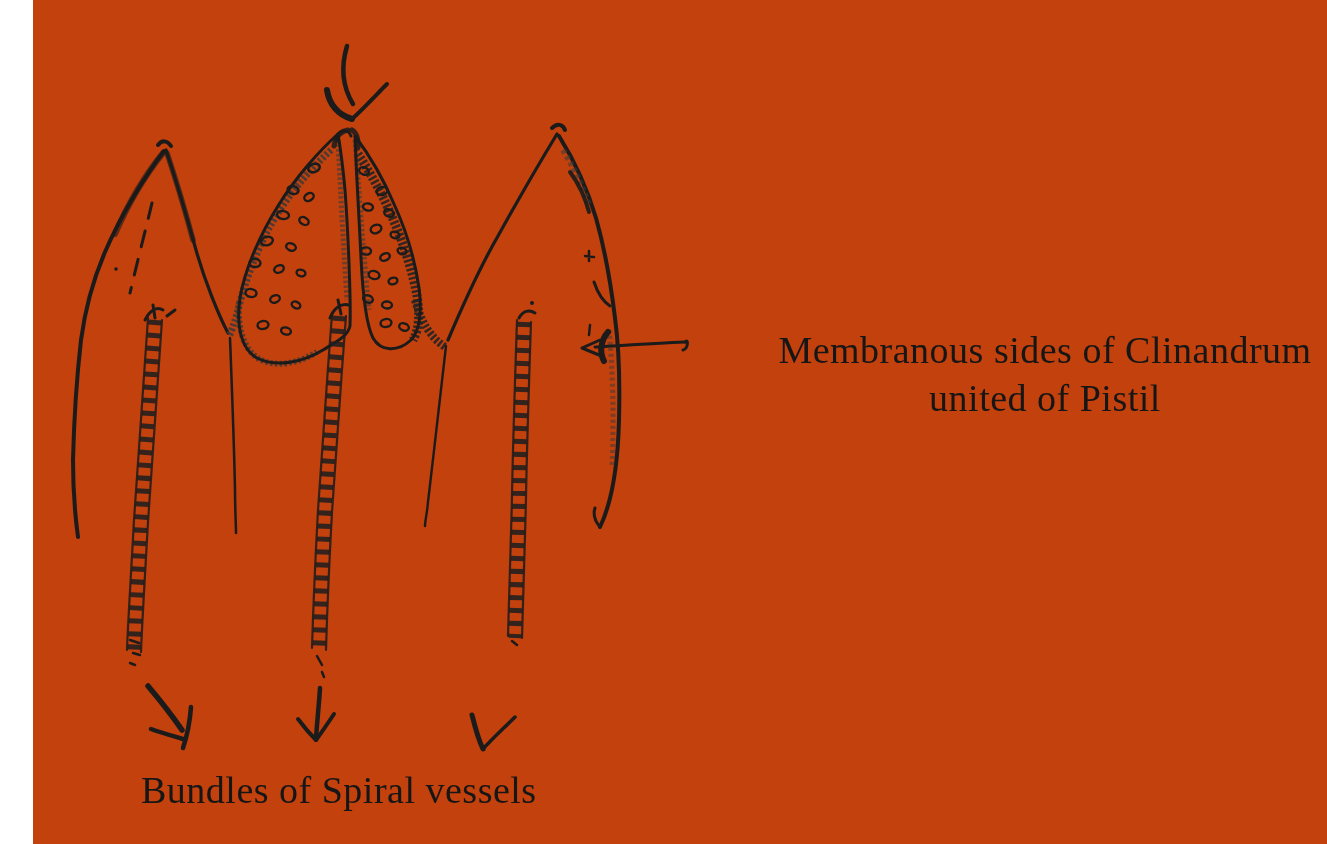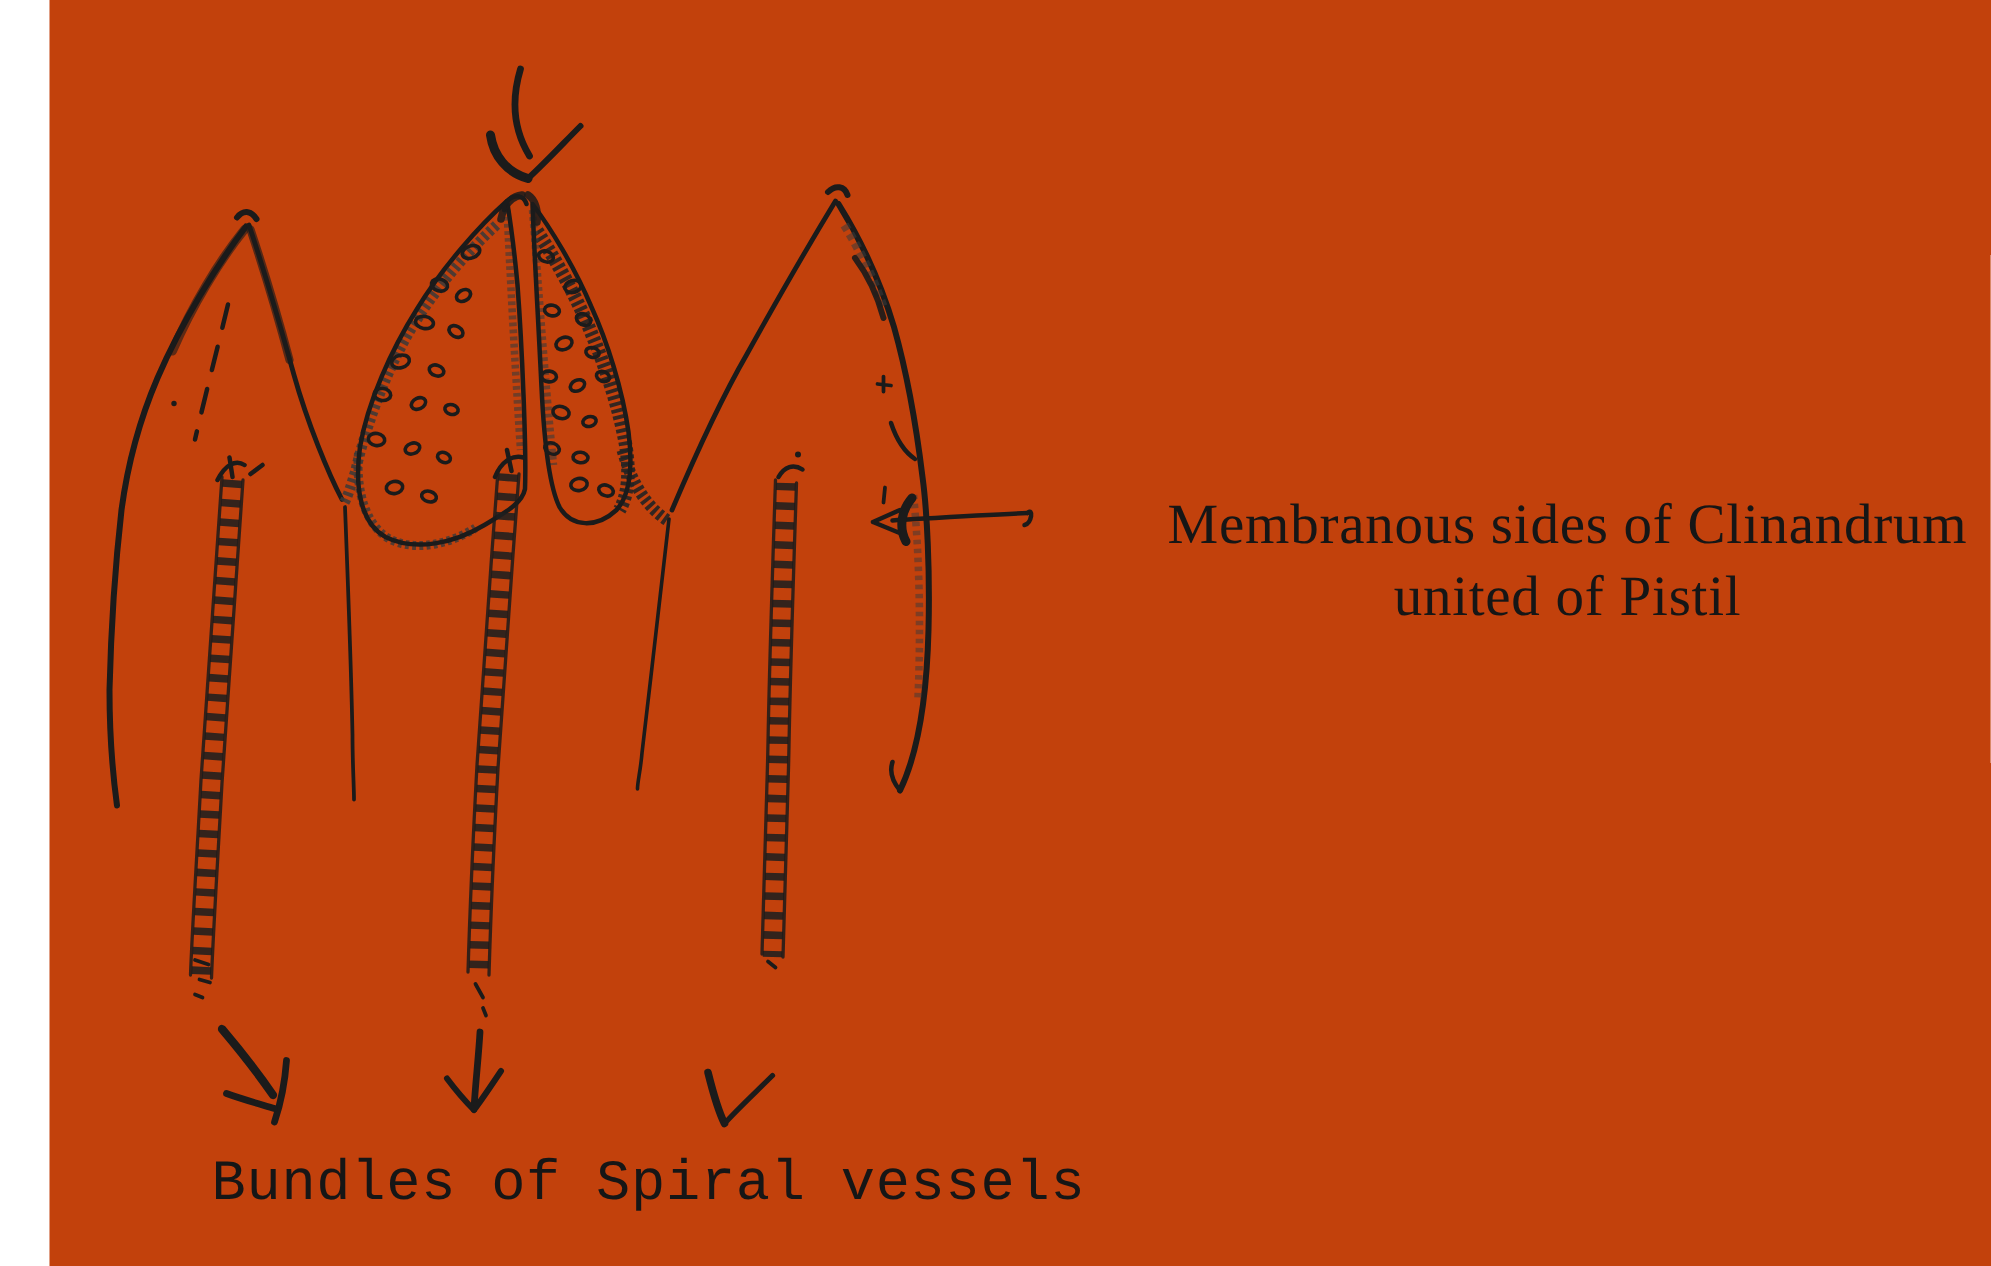--- a/index.html
+++ b/index.html
@@ -14,21 +14,21 @@
   }
   .sketch-svg{position:absolute;left:0;top:0;width:1327px;height:844px;}
   .label{position:absolute;color:#161616;}
   .label-clinandrum{
     left:706px;top:326px;width:612px;
     font-size:38px;line-height:48px;
     text-align:center;letter-spacing:0.5px;
   }
   .label-vessels{
     left:108px;top:768px;
-    font-size:38px;letter-spacing:0.5px;white-space:nowrap;font-family:Liberation Mono, monospace;
+    font-size:38px;letter-spacing:0.5px;white-space:nowrap;
   }
   .ink{stroke:#1b1b1b;fill:none;stroke-linecap:round;stroke-linejoin:round;}
   .stipple{stroke:#3a3a3a;fill:none;stroke-linecap:butt;}
   .band-dark{stroke:#242424;fill:none;stroke-linecap:butt;}
   .strip-core{stroke:#1f1f1f;fill:none;stroke-linecap:butt;}
 </style>
 </head>
 <body>
 
 <div class="stage">

